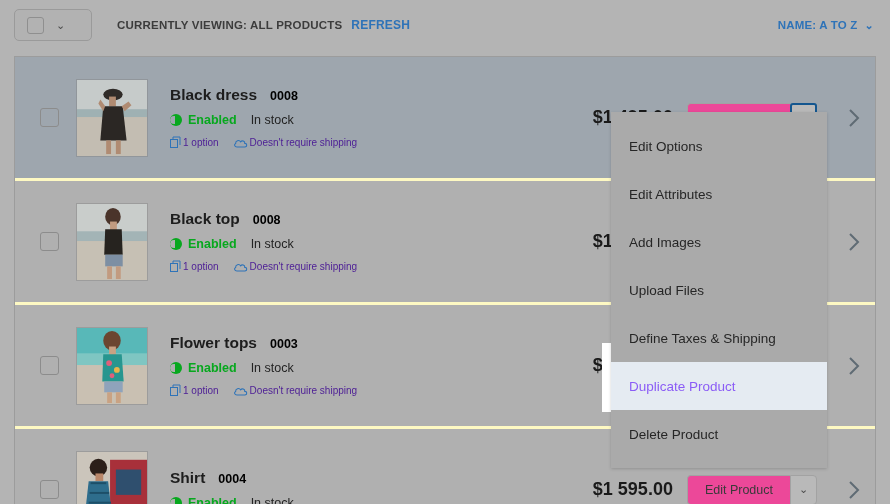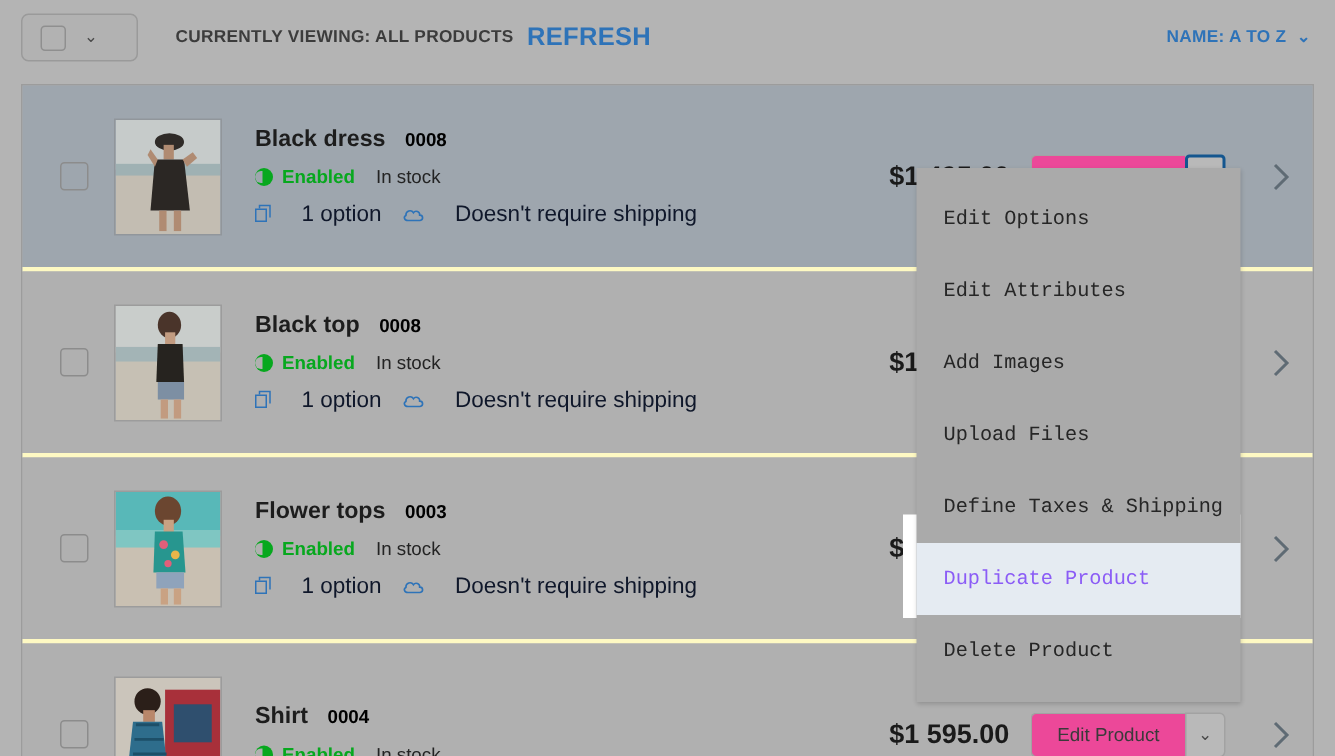--- a/index.html
+++ b/index.html
@@ -46,21 +46,21 @@
   .viewing-label {
     margin-left: 25px;
     font-size: 11.5px;
     font-weight: 700;
     letter-spacing: .2px;
     color: #3c3c3c;
     white-space: nowrap;
   }
   .refresh-link {
     margin-left: 9px;
-    font-size: 17px;
+    font-size: 12px;
     font-weight: 700;
     letter-spacing: .2px;
     color: #2e73b8;
     cursor: pointer;
     white-space: nowrap;
   }
   .sort-control {
     margin-left: auto; margin-right: 16px;
     font-size: 11.5px;
     font-weight: 700;
@@ -132,22 +132,22 @@
     border-radius: 4px 0 0 4px;
     background: #b0b0b0;
   }
   .row.hovered .dot-icon::after { background: #9ea6ae; }
   .stock-text { font-size: 12.5px; color: #232323; }
   .meta-line {
     margin-top: 9px;
     display: flex; align-items: center; gap: 14px;
   }
   .meta-item {
-    display: flex; align-items: center; gap: 18px;
-    font-size: 15px; color: #0f172a;
+    display: flex; align-items: center; gap: 0;
+    font-size: 10px; color: #4c1d95;
   }
   .meta-item svg { display: block; }
   .price {
     flex: 0 0 auto;
     font-size: 18px; font-weight: 700; color: #1a1a1a;
     white-space: nowrap;
     margin-right: 14px;
   }
   .edit-group {
     flex: 0 0 auto;
@@ -207,21 +207,20 @@
     box-shadow: 0 1px 3px rgba(0,0,0,.18);
   }
   .menu-item {
     height: 48px;
     display: flex; align-items: center;
     padding-left: 18px;
     font-size: 13.5px;
     color: #262626;
     cursor: pointer;
     white-space: nowrap;
-    font-family: Liberation Mono, monospace;
   }
   .menu-item.active {
     background: #e5ebf2;
     color: #8b5cf6;
   }
 </style>
 </head>
 <body>
 
 <div id="app">

